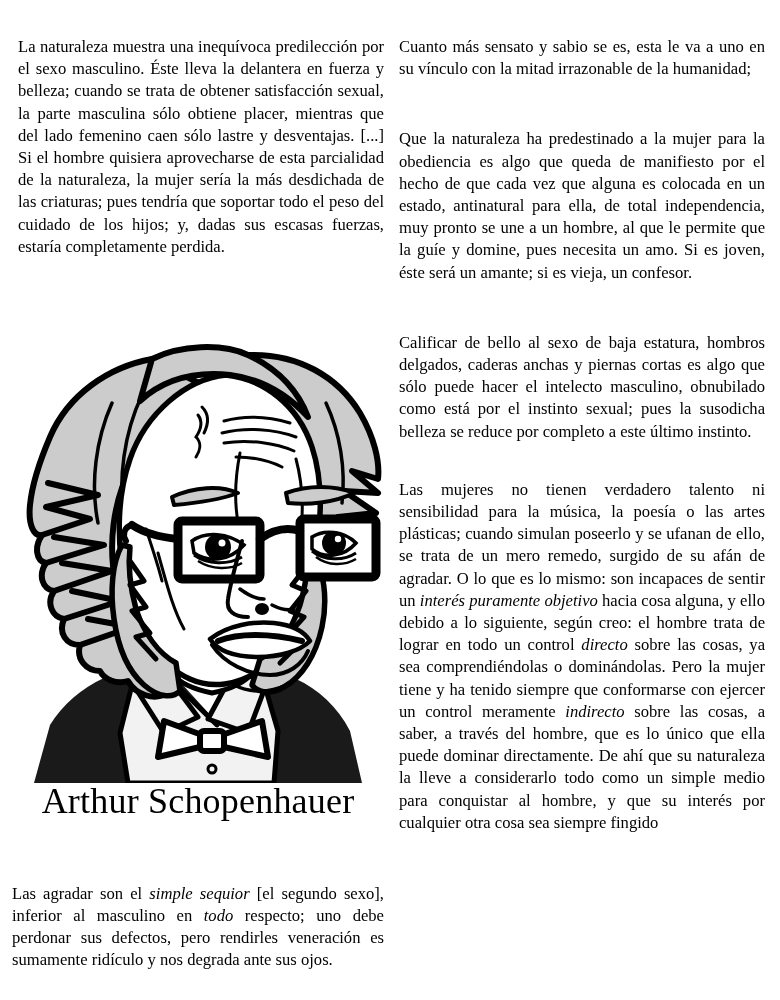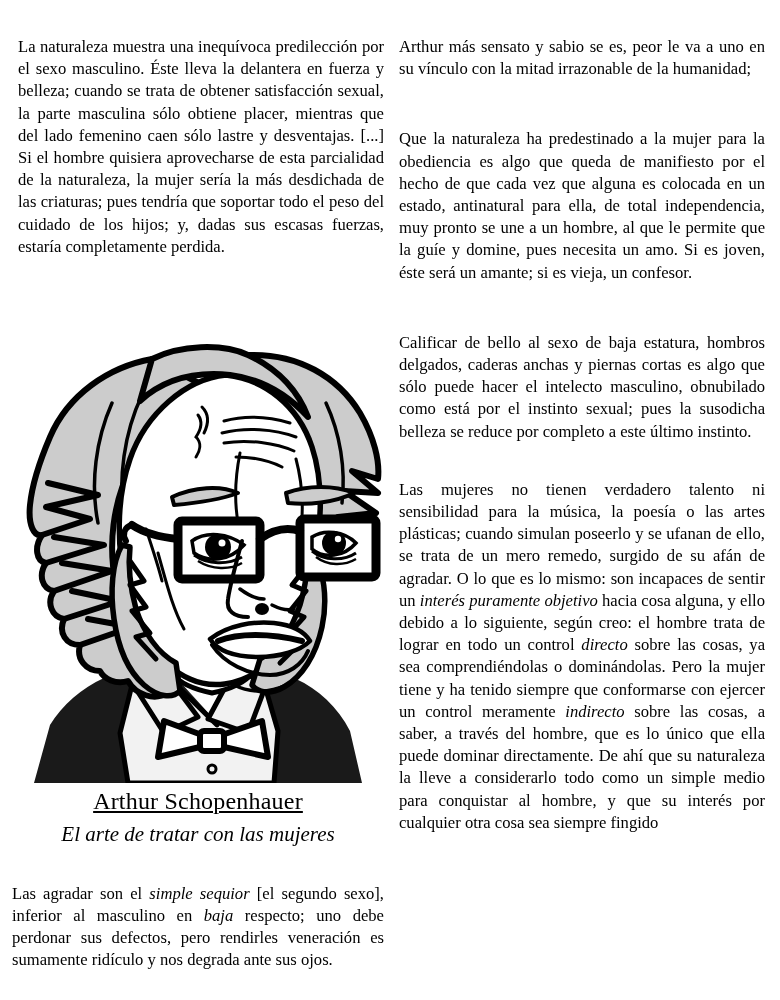--- a/index.html
+++ b/index.html
@@ -62,25 +62,24 @@
 
   
   .title-block {
     position: absolute;
     left: 12px;
     top: 782px;
     width: 372px;
     text-align: center;
   }
   .name-title {
-    font-size: 24px;
+    font-size: 36px;
     line-height: 38px;
     letter-spacing: 0.2px;
     white-space: nowrap;
-    text-decoration: underline;
   }
   .name-sub {
     font-style: italic;
     font-size: 21px;
     line-height: 26px;
     margin-top: 1px;
     white-space: nowrap;
   }
 
   .bottom-left-para {
@@ -207,27 +206,26 @@
 
       <path d="M222 352 C238 360 258 360 274 352" fill="none" stroke="#000" stroke-width="3.5" stroke-linecap="round"></path>
 
       <path d="M146 220 C154 248 160 274 172 296" fill="none" stroke="#000" stroke-width="3" stroke-linecap="round"></path>
       <path d="M134 196 C140 214 146 232 150 248" fill="none" stroke="#000" stroke-width="3" stroke-linecap="round"></path>
     </svg>
   </div>
 
   <div class="title-block">
     <div class="name-title">Arthur Schopenhauer</div>
-    <div class="name-sub">El arte de tratar con las mujeres</div>
-  </div>
-
-  <p class="bottom-left-para"><span>Las agradar son el </span><em>simple sequior</em><span> [el segundo sexo], inferior al masculino en </span><em>baja</em><span> respecto; uno debe perdonar sus defectos, pero rendirles veneración es sumamente ridículo y nos degrada ante sus ojos.</span></p>
+  </div>
+
+  <p class="bottom-left-para"><span>Las agradar son el </span><em>simple sequior</em><span> [el segundo sexo], inferior al masculino en </span><em>todo</em><span> respecto; uno debe perdonar sus defectos, pero rendirles veneración es sumamente ridículo y nos degrada ante sus ojos.</span></p>
 
   <div class="col-right">
-    <p class="para">Arthur más sensato y sabio se es, peor le va a uno en su vínculo con la mitad irrazonable de la humanidad;</p>
+    <p class="para">Cuanto más sensato y sabio se es, esta le va a uno en su vínculo con la mitad irrazonable de la humanidad;</p>
     <div class="gap-lg"></div>
     <p class="para">Que la naturaleza ha predestinado a la mujer para la obediencia es algo que queda de manifiesto por el hecho de que cada vez que alguna es colocada en un estado, antinatural para ella, de total independencia, muy pronto se une a un hombre, al que le permite que la guíe y domine, pues necesita un amo. Si es joven, éste será un amante; si es vieja, un confesor.</p>
     <div class="gap-lg"></div>
     <p class="para">Calificar de bello al sexo de baja estatura, hombros delgados, caderas anchas y piernas cortas es algo que sólo puede hacer el intelecto masculino, obnubilado como está por el instinto sexual; pues la susodicha belleza se reduce por completo a este último instinto.</p>
     <div class="gap-md"></div>
     <p class="para"><span>Las mujeres no tienen verdadero talento ni sensibilidad para la música, la poesía o las artes plásticas; cuando simulan poseerlo y se ufanan de ello, se trata de un mero remedo, surgido de su afán de agradar. O lo que es lo mismo: son incapaces de sentir un </span><em>interés puramente objetivo</em><span> hacia cosa alguna, y ello debido a lo siguiente, según creo: el hombre trata de lograr en todo un control </span><em>directo</em><span> sobre las cosas, ya sea comprendiéndolas o dominándolas. Pero la mujer tiene y ha tenido siempre que conformarse con ejercer un control meramente </span><em>indirecto</em><span> sobre las cosas, a saber, a través del hombre, que es lo único que ella puede dominar directamente. De ahí que su naturaleza la lleve a considerarlo todo como un simple medio para conquistar al hombre, y que su interés por cualquier otra cosa sea siempre fingido</span></p>
   </div>
 
 </div>
 

